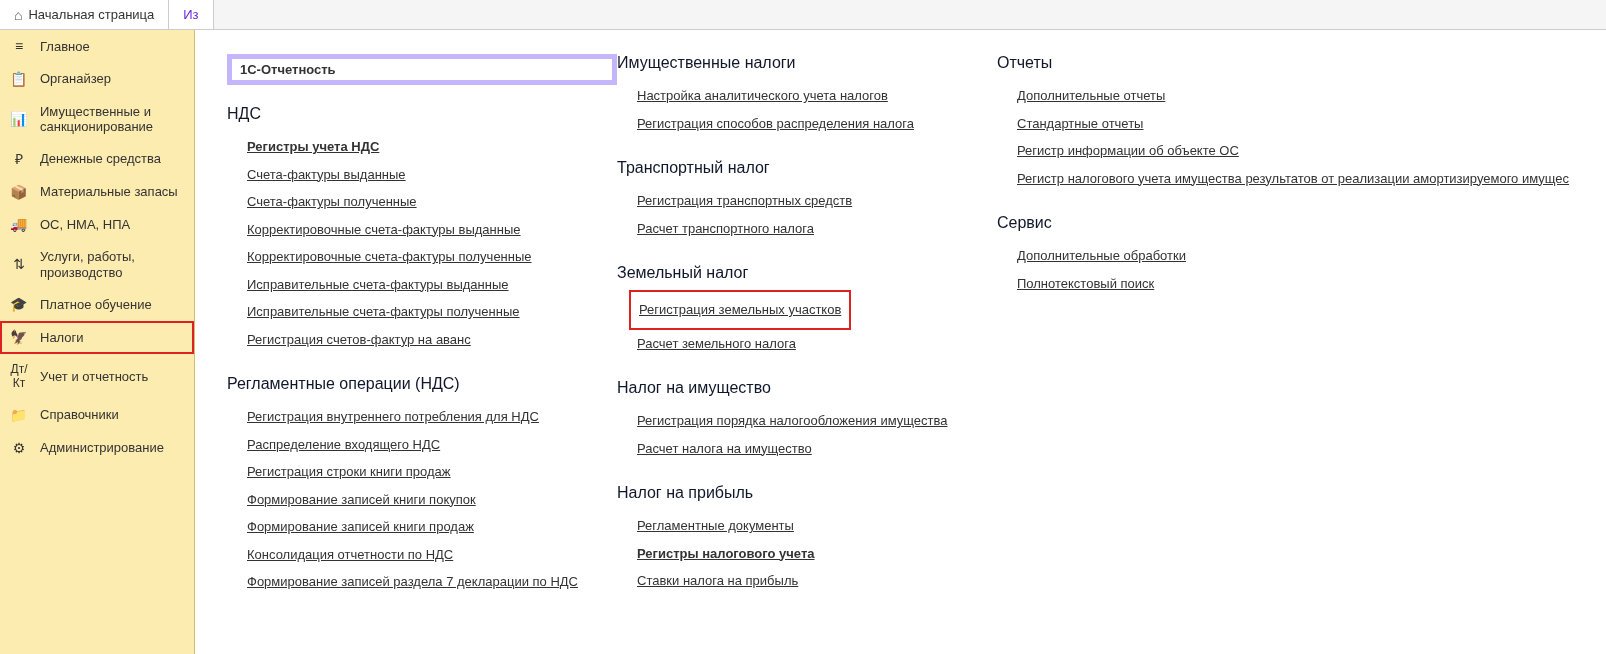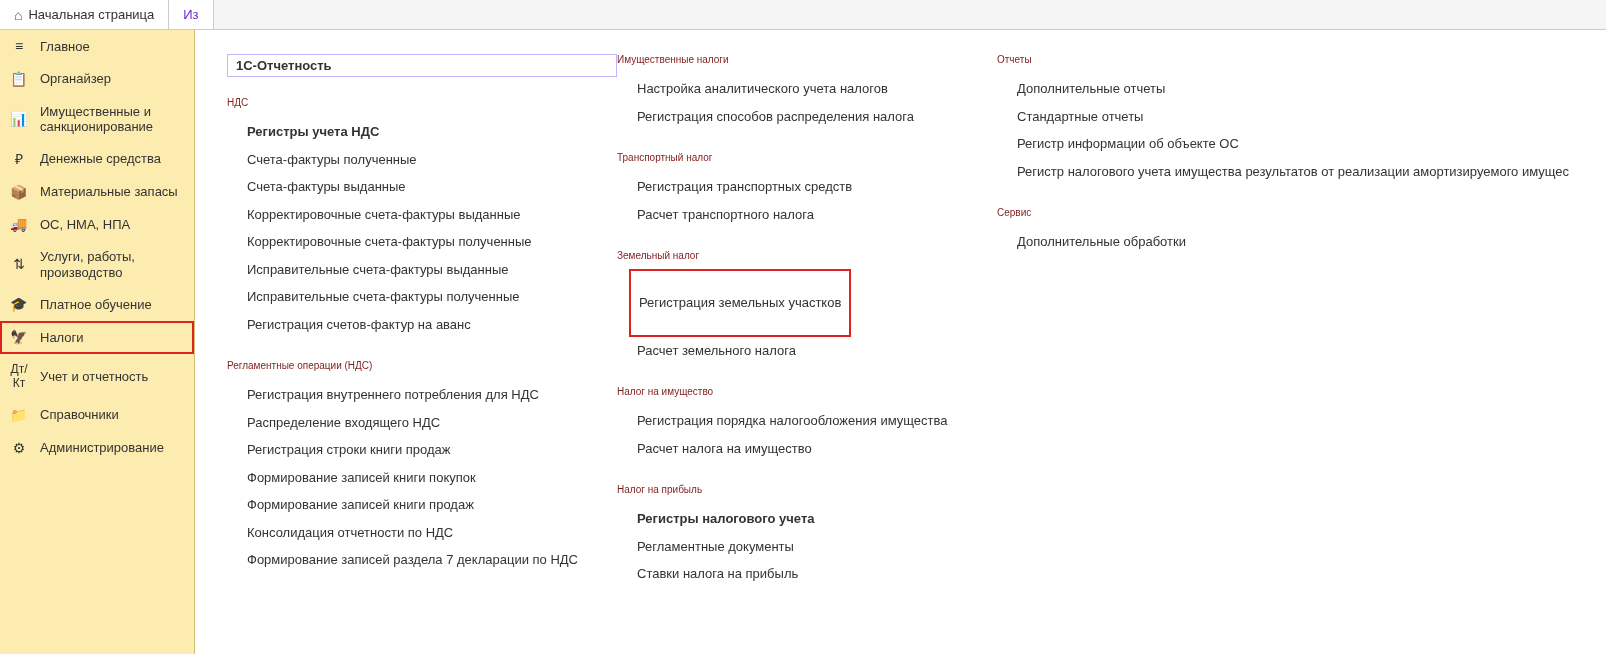--- a/index.html
+++ b/index.html
@@ -12,26 +12,26 @@
   .sidebar { width: 195px; background: #fcecaf; border-right: 1px solid #d0c070; }
   .side-item { display: flex; align-items: center; padding: 8px 10px; gap: 12px; cursor: pointer; color: #333; line-height: 1.2; }
   .side-item.active { outline: 2px solid #d22; outline-offset: -2px; }
   .side-icon { width: 18px; text-align: center; color: #333; font-size: 14px; flex-shrink: 0; }
   .content { flex: 1; padding: 24px 10px 0 32px; overflow: hidden; }
   .cols { display: flex; gap: 0; }
   .col { display: flex; flex-direction: column; }
   .col1 { width: 390px; }
   .col2 { width: 380px; }
   .col3 { flex: 1; }
-  .boxed { display: inline-block; border: 1px solid #c4b5fd; padding: 3px 8px; font-weight: bold; margin-bottom: 20px; cursor: pointer; }
-  .grp-h { color: #7f1d1d; font-size: 10px; margin: 0 0 10px 0; font-weight: normal; }
+  .boxed { display: inline-block; border: 5px solid #c4b5fd; padding: 3px 8px; font-weight: bold; margin-bottom: 20px; cursor: pointer; }
+  .grp-h { color: #0f172a; font-size: 16px; margin: 0 0 10px 0; font-weight: normal; }
   .grp { margin-bottom: 22px; }
-  .link { color: #333; padding: 4px 0 4px 20px; cursor: pointer; line-height: 1.5; }
+  .link { color: #333; padding: 4px 0 4px 20px; cursor: pointer; line-height: 1.5; text-decoration: underline; }
   .link.bold { font-weight: bold; }
-  .link.hl { display: inline-block; outline: 2px solid #d22; padding: 22px 8px; margin-left: 14px; margin-bottom: 2px;}
+  .link.hl { display: inline-block; outline: 2px solid #d22; padding: 8px 8px; margin-left: 14px; margin-bottom: 2px;}
   .col2 .grp-h, .col3 .grp-h { margin-top: 0; }
 </style>
 </head>
 <body>
 
 <div class="tabs">
   <div class="tab">
     <span class="tab-home-icon">⌂</span>
     <span>Начальная страница</span>
   </div>
@@ -91,22 +91,22 @@
         <span>Администрирование</span>
       </div>
     </div>
   <div class="content">
     <div class="cols">
       <div class="col col1" id="col1">
           <div class="boxed">1С-Отчетность</div>
           <div class="grp">
             <div class="grp-h">НДС</div>
             <div class="link bold">Регистры учета НДС</div>
+            <div class="link">Счета-фактуры выданные</div>
             <div class="link">Счета-фактуры полученные</div>
-            <div class="link">Счета-фактуры выданные</div>
             <div class="link">Корректировочные счета-фактуры выданные</div>
             <div class="link">Корректировочные счета-фактуры полученные</div>
             <div class="link">Исправительные счета-фактуры выданные</div>
             <div class="link">Исправительные счета-фактуры полученные</div>
             <div class="link">Регистрация счетов-фактур на аванс</div>
           </div>
           <div class="grp">
             <div class="grp-h">Регламентные операции (НДС)</div>
             <div class="link">Регистрация внутреннего потребления для НДС</div>
             <div class="link">Распределение входящего НДС</div>
@@ -129,33 +129,34 @@
             <div class="link">Расчет транспортного налога</div>
           </div>
           <div class="grp"><div class="grp-h">Земельный налог</div><div class="link hl">Регистрация земельных участков</div><div class="link">Расчет земельного налога</div></div>
           <div class="grp">
             <div class="grp-h">Налог на имущество</div>
             <div class="link">Регистрация порядка налогообложения имущества</div>
             <div class="link">Расчет налога на имущество</div>
           </div>
           <div class="grp">
             <div class="grp-h">Налог на прибыль</div>
+            <div class="link">Регламентные документы</div>
             <div class="link bold">Регистры налогового учета</div>
-            <div class="link">Регламентные документы</div>
             <div class="link">Ставки налога на прибыль</div>
           </div>
         </div>
       <div class="col col3" id="col3">
           <div class="grp">
             <div class="grp-h">Отчеты</div>
             <div class="link">Дополнительные отчеты</div>
             <div class="link">Стандартные отчеты</div>
             <div class="link">Регистр информации об объекте ОС</div>
             <div class="link">Регистр налогового учета имущества результатов от реализации амортизируемого имущес</div>
           </div>
           <div class="grp">
             <div class="grp-h">Сервис</div>
             <div class="link">Дополнительные обработки</div>
+            <div class="link">Полнотекстовый поиск</div>
           </div>
         </div>
     </div>
   </div>
 </div>
 
 </body></html>

